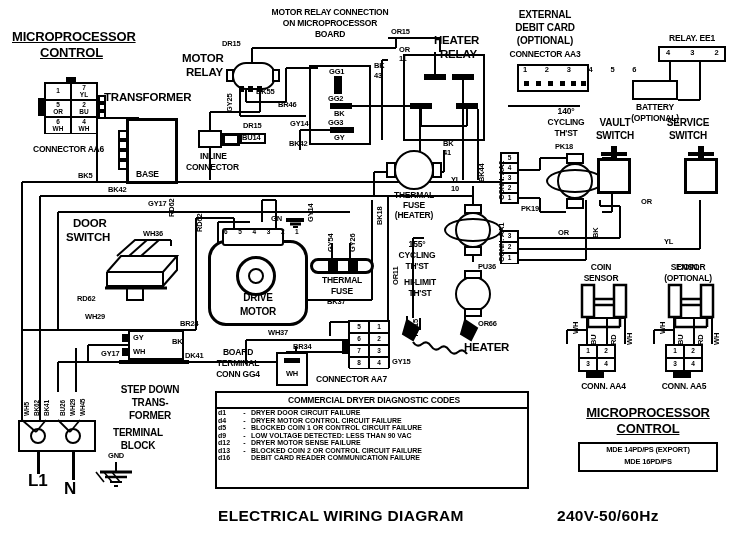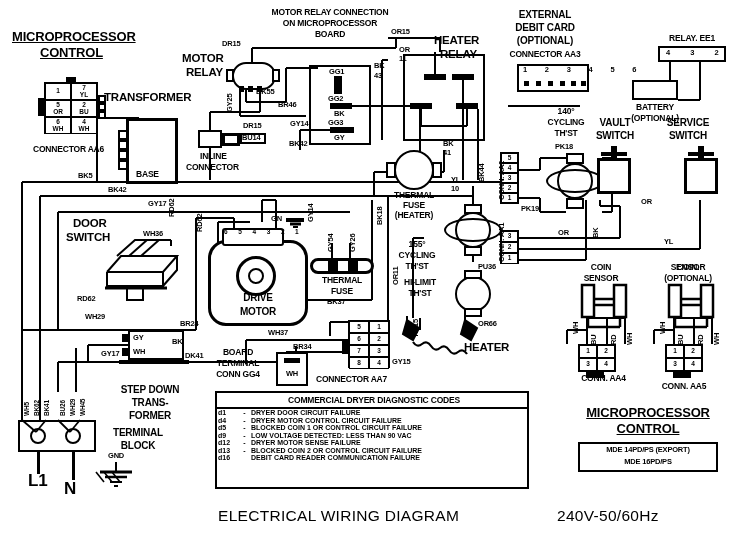--- a/index.html
+++ b/index.html
@@ -16,21 +16,21 @@
   .v3{width:3px;}
   .box{position:absolute;border:2px solid #000;box-sizing:border-box;background:#fff;}
   .boxf{position:absolute;background:#000;}
   .rot{transform-origin:0 0;transform:rotate(-90deg);}
   .tiny{font-size:6.5px;font-weight:bold;}
   .tiny2{font-size:7.5px;font-weight:bold;}
   .sm{font-size:8.5px;font-weight:bold;}
   .md{font-size:10px;font-weight:bold;}
   .lg{font-size:11.5px;font-weight:bold;}
   .xl{font-size:13px;font-weight:bold;}
-  .title{font-size:15.5px;font-weight:normal;letter-spacing:0.3px;text-align:center;}
+  .title{font-size:15.5px;font-weight:bold;letter-spacing:0.3px;text-align:center;}
   .cell{position:absolute;border:1.5px solid #000;box-sizing:border-box;
         display:flex;align-items:center;justify-content:center;
         font-size:6.5px;font-weight:bold;background:#fff;line-height:1;}
   .circle{position:absolute;border:2.5px solid #000;border-radius:50%;background:#fff;box-sizing:border-box;}
   .ellipse{position:absolute;border:2.5px solid #000;border-radius:50%;background:transparent;box-sizing:border-box;}
   table.diag{border-collapse:collapse;width:100%;}
   table.diag td{font-size:7px;font-weight:bold;padding:0 1px;white-space:nowrap;
      font-family:"Liberation Sans",sans-serif;line-height:1.08;}
   .codecol{width:20px;text-align:left;padding-left:3px;}
   .dashcol{width:9px;text-align:center;}
@@ -553,21 +553,21 @@
       <polyline points="10,42 42,42"></polyline>
       <polyline points="42,42 42,38"></polyline>
     </g>
   </svg>
   <div class="box" style="left:578px;top:344px;width:38px;height:28px;"></div>
   <div class="cell" style="left:579px;top:345px;width:18px;height:13px;">1</div>
   <div class="cell" style="left:597px;top:345px;width:18px;height:13px;">2</div>
   <div class="cell" style="left:579px;top:358px;width:18px;height:13px;">3</div>
   <div class="cell" style="left:597px;top:358px;width:18px;height:13px;">4</div>
   <div class="boxf" style="left:586px;top:372px;width:18px;height:6px;"></div>
-  <div class="lbl sm ctr" style="left:597px;top:374px;padding-left:13px;">CONN. AA4</div>
+  <div class="lbl sm ctr" style="left:597px;top:382px;padding-left:13px;">CONN. AA4</div>
   <div class="lbl tiny2 rot" style="left:572px;top:334px;">WH</div>
   <div class="lbl tiny2 rot" style="left:590px;top:345px;">BU</div>
   <div class="lbl tiny2 rot" style="left:610px;top:345px;">RD</div>
   <div class="lbl tiny2 rot" style="left:626px;top:345px;">WH</div>
 
   <div class="lbl sm ctr" style="left:688px;top:252px;margin-top:11px;">COIN.</div>
   <div class="lbl sm ctr" style="left:688px;top:263px;">SENSOR</div>
   <div class="lbl sm ctr" style="left:688px;top:274px;">(OPTIONAL)</div>
   <svg width="70" height="50" style="left:665px;top:285px;">
     <g stroke="#000" fill="none" stroke-width="2.5">

